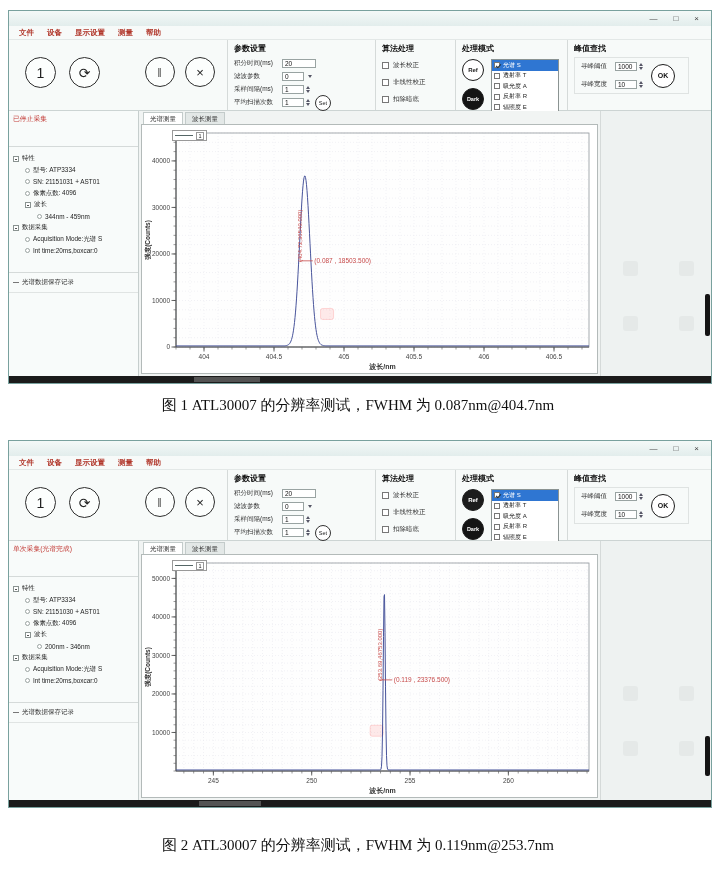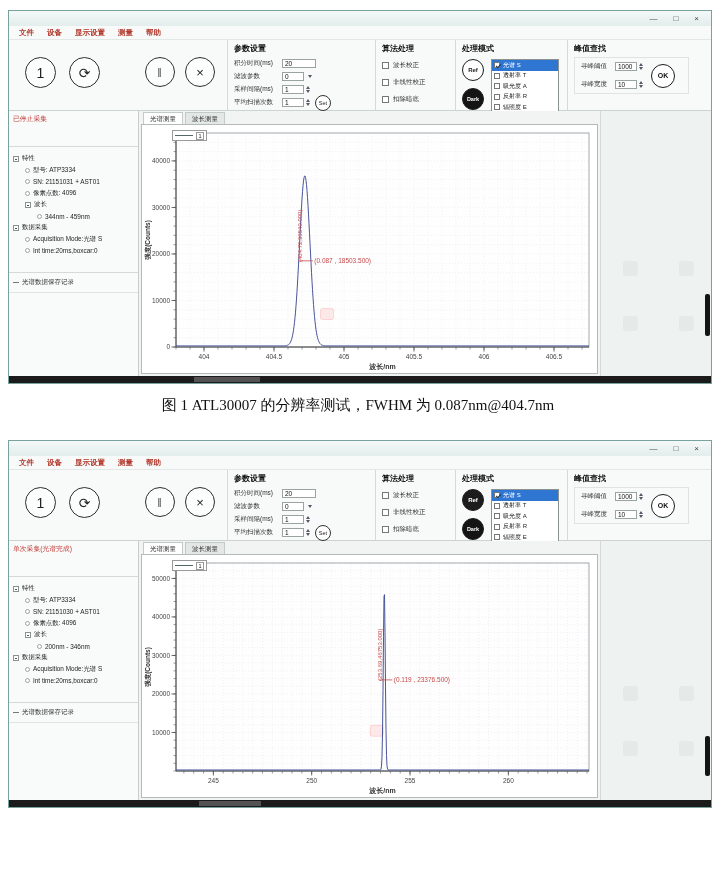--- a/index.html
+++ b/index.html
@@ -793,14 +793,15 @@
         <div class="ghost" style="left:22px;top:200px;"></div>
         <div class="ghost" style="left:78px;top:200px;"></div>
       </div>
     </div>
     <div class="bottombar">
         <div class="bseg" style="left:190px;width:62px;"></div>
       </div>
     <div class="scrollhandle" style="top:295px;height:40px;"></div>
   </div>
 
+  <div class="caption" style="top:836px;">图  2 ATL30007 的分辨率测试，FWHM 为 0.119nm@253.7nm</div>
 
 </div>
 
 </body></html>

